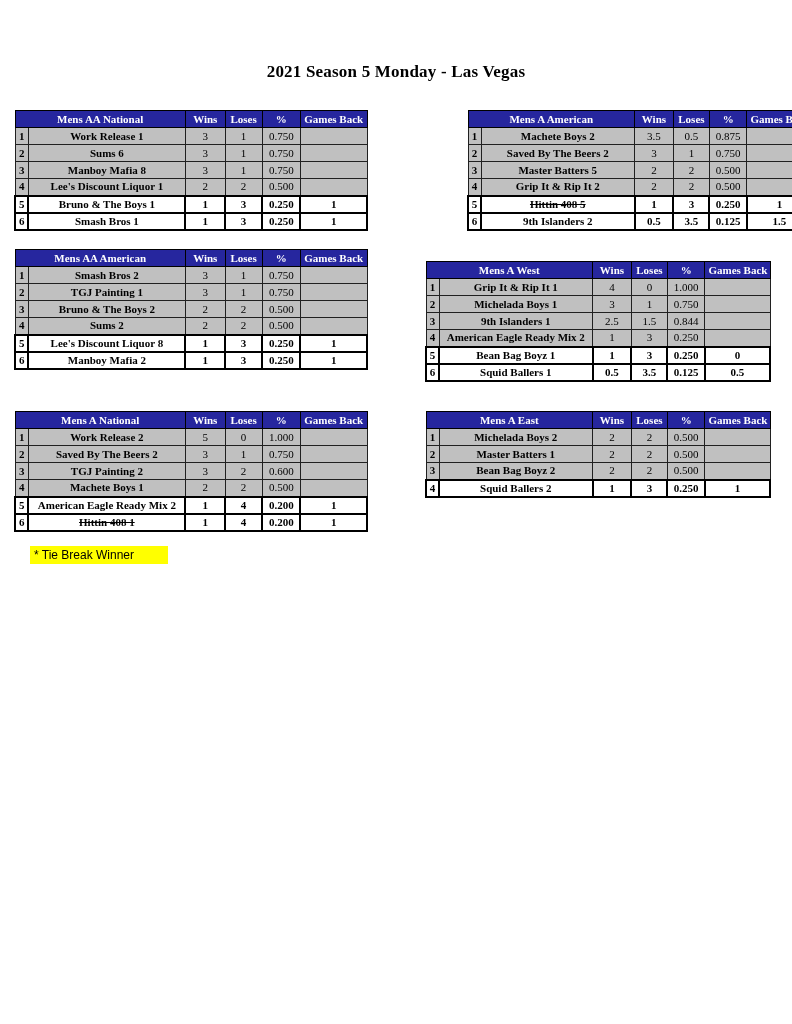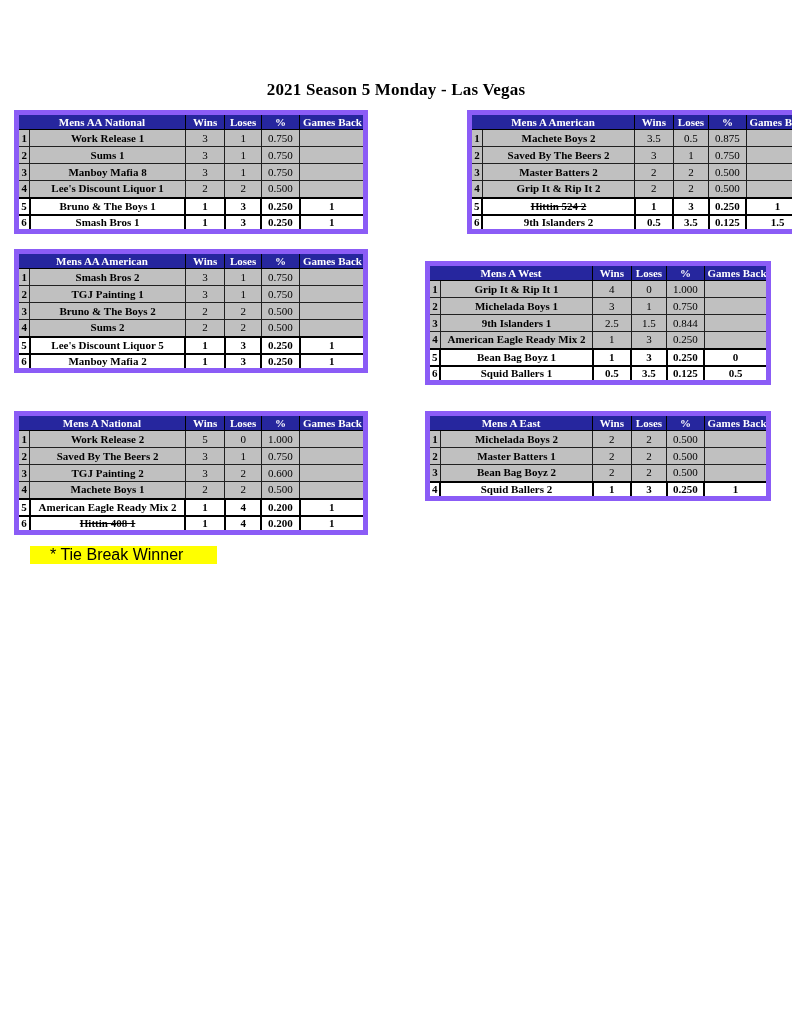--- a/index.html
+++ b/index.html
@@ -12,39 +12,39 @@
   }
   .page {
     position: relative;
     width: 792px;
     height: 1024px;
     background: #ffffff;
     overflow: hidden;
   }
   .page-title {
     position: absolute;
-    top: 80px;
+    top: 62px;
     left: 0;
     width: 100%;
     text-align: center;
     font-size: 17px;
     font-weight: bold;
     letter-spacing: 0.2px;
   }
   .standings-grid {
     position: absolute;
     top: 0; left: 0;
     width: 100%; height: 100%;
   }
   .standings-table-wrap { position: absolute; }
   table.standings {
     border-collapse: collapse;
     width: 100%;
     table-layout: fixed;
-    border: 5px solid #8b5cf6;
+    border: 1px solid #8b5cf6;
   }
   .standings th, .standings td {
     border: 1px solid #000;
     height: 17px;
     font-size: 11px;
     line-height: 13px;
     padding: 0 3px;
     overflow: hidden;
     white-space: nowrap;
     vertical-align: middle;
@@ -64,23 +64,23 @@
   td.rank-cell { text-align: center; font-weight: bold; padding: 0 1px; }
   td.team-cell { text-align: center; font-weight: bold; }
   td.stat-cell { text-align: center; }
   td.strike { text-decoration: line-through; }
   .note {
     position: absolute;
     left: 30px;
     top: 546px;
     background: var(--note-bg, #FFFF00);
     font-family: "Liberation Sans", sans-serif;
-    font-size: 16px;
+    font-size: 12px;
     line-height: 14px;
-    padding: 2px 34px 2px 20px;
+    padding: 2px 34px 2px 4px;
     color: #000;
   }
 </style>
 </head>
 <body>
 
 <div class="page">
   <div class="page-title">2021 Season 5 Monday - Las Vegas</div>
   <div class="standings-grid" id="standings-grid">
       <div class="standings-table-wrap" style="left: 14px; top: 110px; width: 354px;">
@@ -106,21 +106,21 @@
             <tr class="row-plain">
               <td class="rank-cell">1</td>
               <td class="team-cell">Work Release 1</td>
               <td class="stat-cell wins-cell">3</td>
               <td class="stat-cell loses-cell">1</td>
               <td class="stat-cell pct-cell">0.750</td>
               <td class="stat-cell gb-cell"></td>
             </tr>
             <tr class="row-plain">
               <td class="rank-cell">2</td>
-              <td class="team-cell">Sums 1</td>
+              <td class="team-cell">Sums 6</td>
               <td class="stat-cell wins-cell">3</td>
               <td class="stat-cell loses-cell">1</td>
               <td class="stat-cell pct-cell">0.750</td>
               <td class="stat-cell gb-cell"></td>
             </tr>
             <tr class="row-plain">
               <td class="rank-cell">3</td>
               <td class="team-cell">Manboy Mafia 8</td>
               <td class="stat-cell wins-cell">3</td>
               <td class="stat-cell loses-cell">1</td>
@@ -185,37 +185,37 @@
             <tr class="row-plain">
               <td class="rank-cell">2</td>
               <td class="team-cell">Saved By The Beers 2</td>
               <td class="stat-cell wins-cell">3</td>
               <td class="stat-cell loses-cell">1</td>
               <td class="stat-cell pct-cell">0.750</td>
               <td class="stat-cell gb-cell"></td>
             </tr>
             <tr class="row-plain">
               <td class="rank-cell">3</td>
-              <td class="team-cell">Master Batters 2</td>
+              <td class="team-cell">Master Batters 5</td>
               <td class="stat-cell wins-cell">2</td>
               <td class="stat-cell loses-cell">2</td>
               <td class="stat-cell pct-cell">0.500</td>
               <td class="stat-cell gb-cell"></td>
             </tr>
             <tr class="row-plain">
               <td class="rank-cell">4</td>
               <td class="team-cell">Grip It &amp; Rip It 2</td>
               <td class="stat-cell wins-cell">2</td>
               <td class="stat-cell loses-cell">2</td>
               <td class="stat-cell pct-cell">0.500</td>
               <td class="stat-cell gb-cell"></td>
             </tr>
             <tr class="row-strong">
               <td class="rank-cell">5</td>
-              <td class="team-cell strike">Hittin 524 2</td>
+              <td class="team-cell strike">Hittin 408 5</td>
               <td class="stat-cell wins-cell">1</td>
               <td class="stat-cell loses-cell">3</td>
               <td class="stat-cell pct-cell">0.250</td>
               <td class="stat-cell gb-cell">1</td>
             </tr>
             <tr class="row-strong">
               <td class="rank-cell">6</td>
               <td class="team-cell">9th Islanders 2</td>
               <td class="stat-cell wins-cell">0.5</td>
               <td class="stat-cell loses-cell">3.5</td>
@@ -272,21 +272,21 @@
             <tr class="row-plain">
               <td class="rank-cell">4</td>
               <td class="team-cell">Sums 2</td>
               <td class="stat-cell wins-cell">2</td>
               <td class="stat-cell loses-cell">2</td>
               <td class="stat-cell pct-cell">0.500</td>
               <td class="stat-cell gb-cell"></td>
             </tr>
             <tr class="row-strong">
               <td class="rank-cell">5</td>
-              <td class="team-cell">Lee's Discount Liquor 5</td>
+              <td class="team-cell">Lee's Discount Liquor 8</td>
               <td class="stat-cell wins-cell">1</td>
               <td class="stat-cell loses-cell">3</td>
               <td class="stat-cell pct-cell">0.250</td>
               <td class="stat-cell gb-cell">1</td>
             </tr>
             <tr class="row-strong">
               <td class="rank-cell">6</td>
               <td class="team-cell">Manboy Mafia 2</td>
               <td class="stat-cell wins-cell">1</td>
               <td class="stat-cell loses-cell">3</td>

